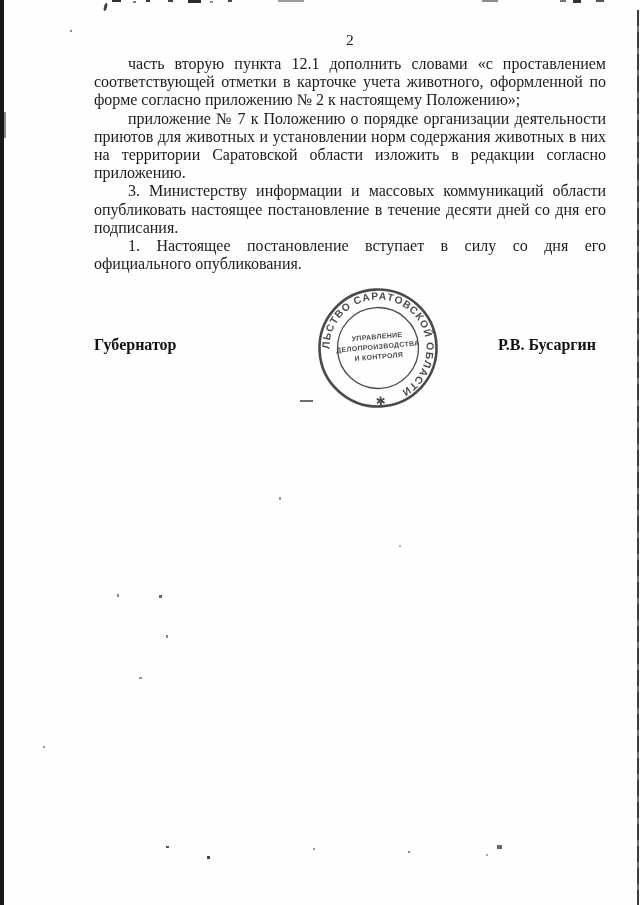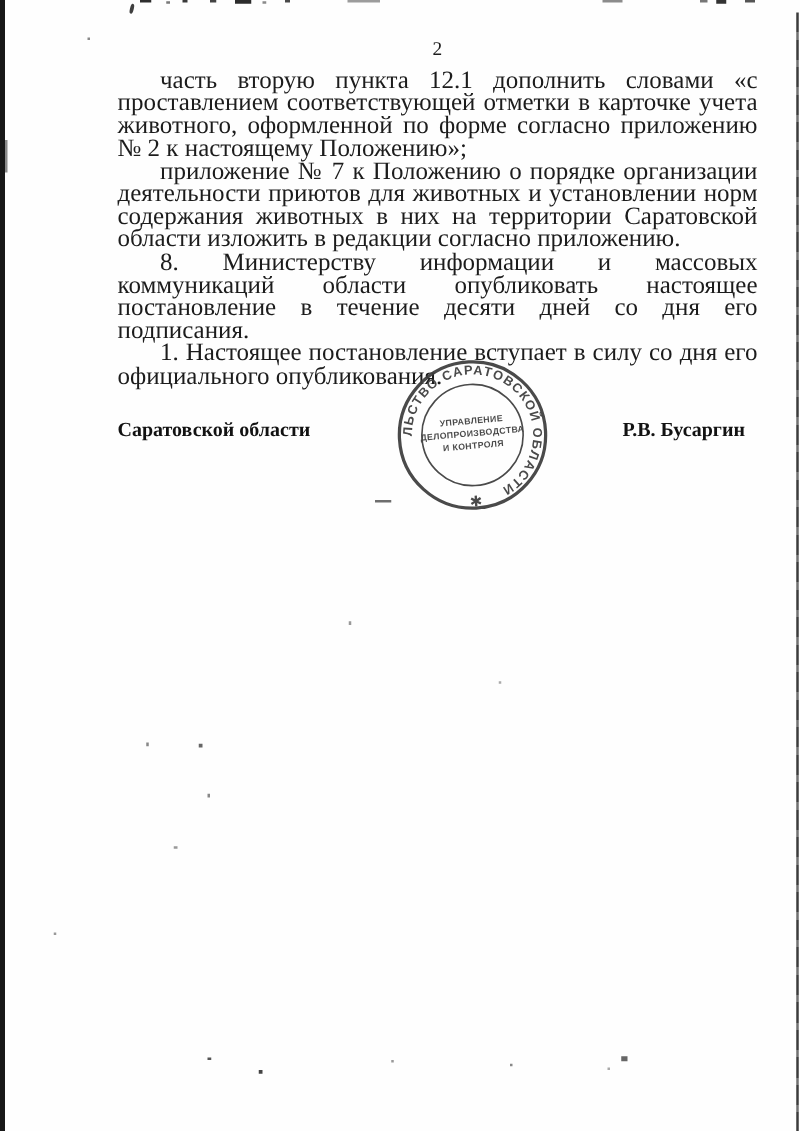--- a/index.html
+++ b/index.html
@@ -19,21 +19,21 @@
     width: 512px;
     text-align: center;
     font-size: 15.5px;
     letter-spacing: 0.3px;
   }
   .doc-body {
     position: absolute;
     top: 55px;
     left: 94px;
     width: 512px;
-    font-size: 20px;
+    font-size: 16px;
     line-height: 18.2px;
     text-align: justify;
   }
   .doc-body p { margin: 0; text-indent: 34px; }
   .signature {
     position: absolute;
     top: 335px;
     left: 94px;
     width: 512px;
     display: flex;
@@ -94,21 +94,21 @@
 </head>
 <body>
 
 <div class="page">
 
   <div class="page-number">2</div>
 
   <div class="doc-body">
     <p>часть вторую пункта 12.1 дополнить словами «с проставлением соответствующей отметки в карточке учета животного, оформленной по форме согласно приложению № 2 к настоящему Положению»;</p>
     <p>приложение № 7 к Положению о порядке организации деятельности приютов для животных и установлении норм содержания животных в них на территории Саратовской области изложить в редакции согласно приложению.</p>
-    <p>8. Министерству информации и массовых коммуникаций области опубликовать настоящее постановление в течение десяти дней со дня его подписания.</p>
+    <p>3. Министерству информации и массовых коммуникаций области опубликовать настоящее постановление в течение десяти дней со дня его подписания.</p>
     <p>1. Настоящее постановление вступает в силу со дня его официального опубликования.</p>
   </div>
 
   <svg class="stamp" viewBox="0 0 150 150" aria-hidden="true">
     <g transform="rotate(-3 75 75)">
       <circle class="c-outer" cx="75" cy="75" r="58.5"></circle>
       <circle class="c-inner" cx="75" cy="75" r="40.5"></circle>
       <path id="ringPath" d="M 26.5 75 A 48.5 48.5 0 1 1 123.5 75 A 48.5 48.5 0 1 1 26.5 75" fill="none"></path>
       <text class="ring-text">
         <textPath href="#ringPath" startOffset="25%" text-anchor="middle">ПРАВИТЕЛЬСТВО САРАТОВСКОЙ ОБЛАСТИ</textPath>
@@ -119,21 +119,21 @@
     </g>
     <g class="stamp-center" transform="rotate(-5 75 75)">
       <text x="75" y="66">УПРАВЛЕНИЕ</text>
       <text x="75" y="76">ДЕЛОПРОИЗВОДСТВА</text>
       <text x="75" y="86">И КОНТРОЛЯ</text>
     </g>
   </svg>
 
   <div class="signature">
     <div class="sig-left">
-      <div>Саратовской области</div>
+      <div>Губернатор</div>
     </div>
     <div class="sig-name">Р.В. Бусаргин</div>
   </div>
 
   <div>
     <div class="artifact left-bar"></div>
     <div class="artifact left-nub"></div>
     <div class="artifact right-line"></div>
     <div class="artifact mark-comma"></div>
 

